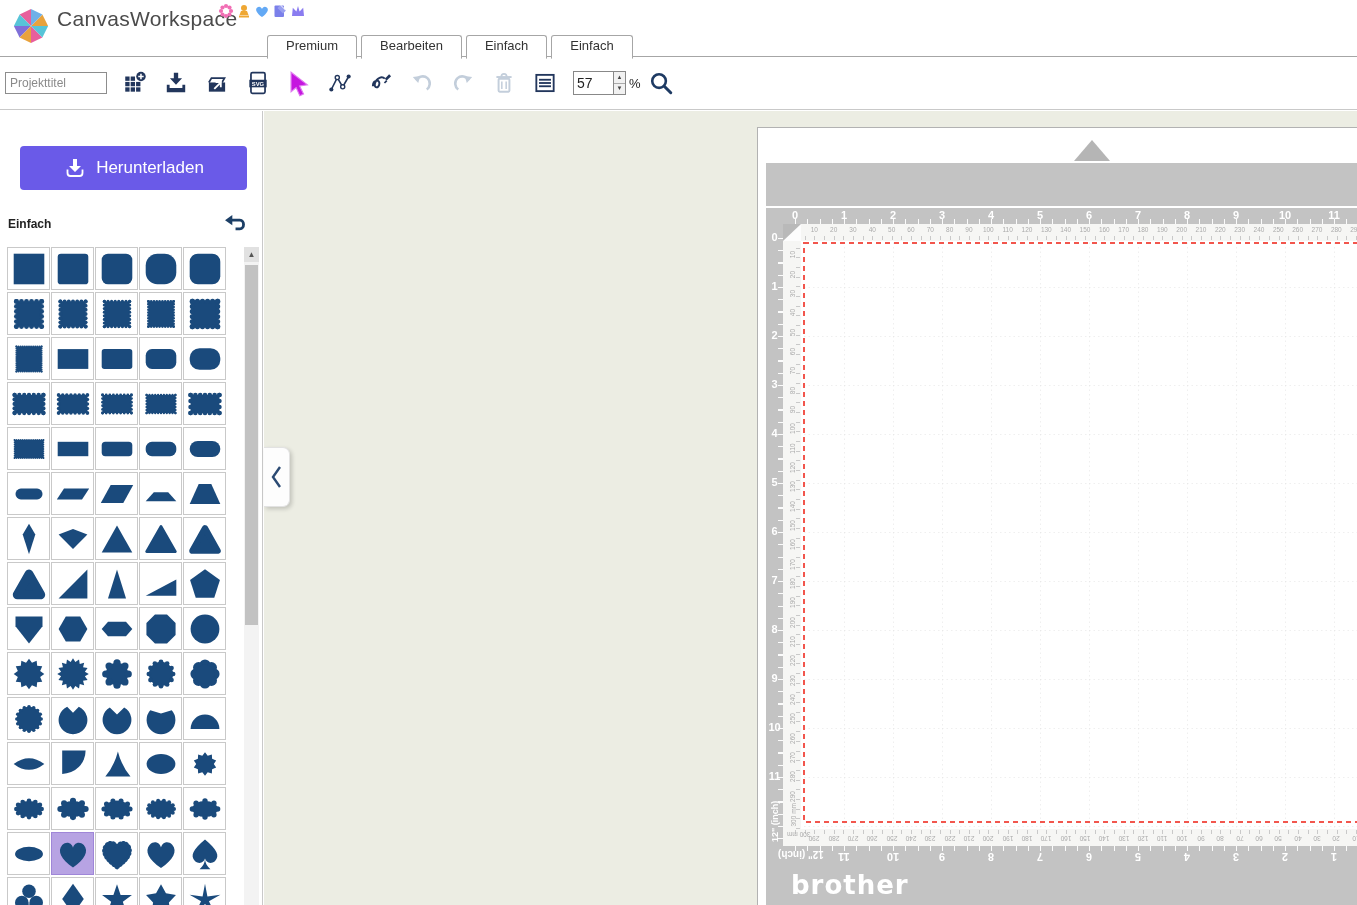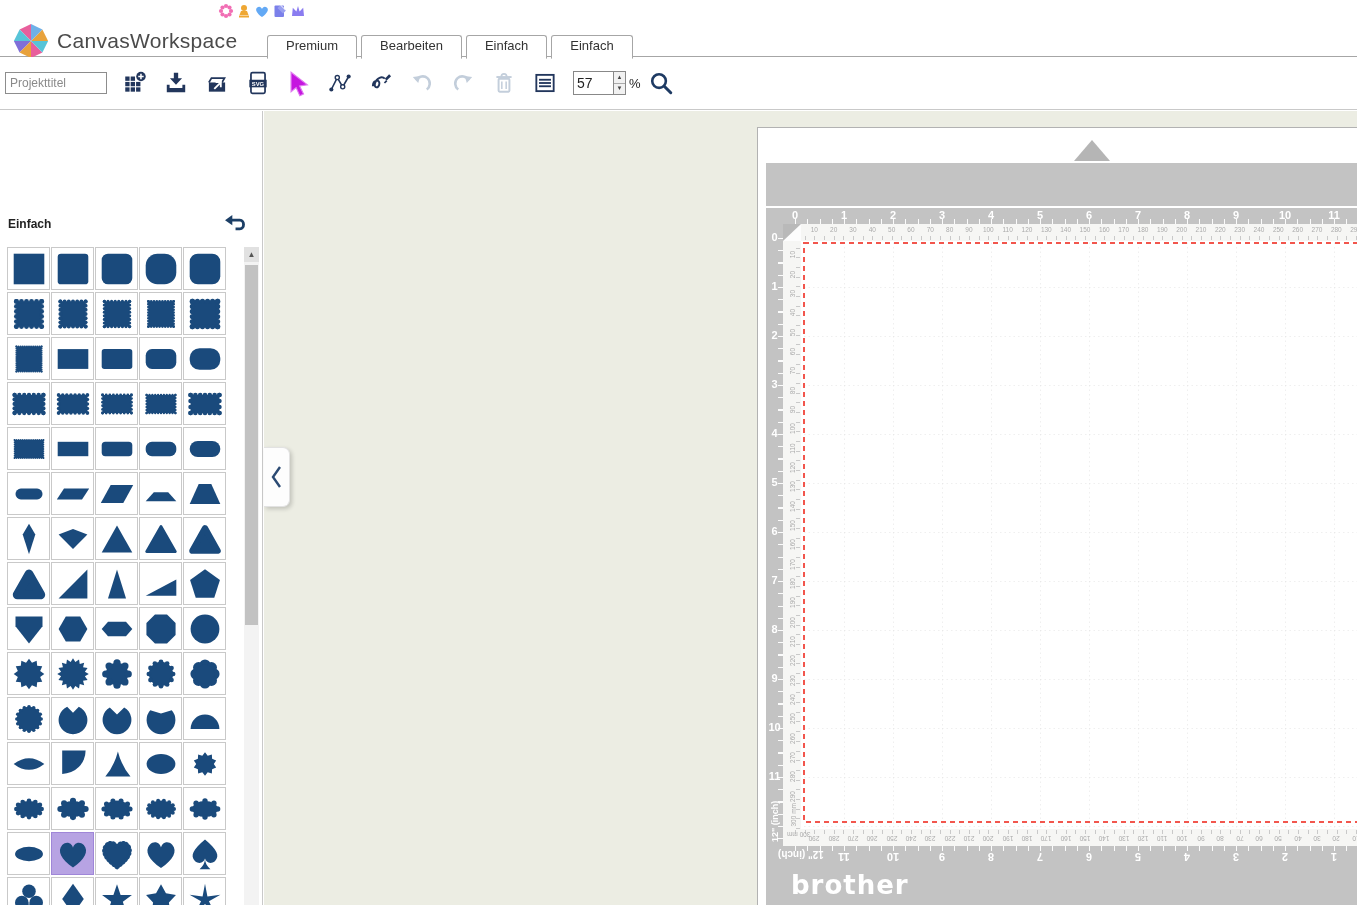--- a/index.html
+++ b/index.html
@@ -1,21 +1,21 @@
 <!DOCTYPE html>
 <html><head>
 <meta charset="utf-8">
 <style>
   html,body{margin:0;padding:0;}
   body{width:1357px;height:905px;position:relative;overflow:hidden;background:#fff;
        font-family:"Liberation Sans",sans-serif;-webkit-font-smoothing:antialiased;}
   
   .header{position:absolute;left:0;top:0;width:100%;height:57px;background:#fff;}
   .header-line{position:absolute;left:0;top:56px;width:100%;height:1px;background:#a6a6a6;}
-  .logo-wrap{position:absolute;left:12px;top:22px;display:flex;align-items:center;}
+  .logo-wrap{position:absolute;left:12px;top:7px;display:flex;}
   .logo-title{font-size:21px;color:#4b4b4b;margin-left:7px;letter-spacing:.3px;}
   .mini-icons{position:absolute;left:218px;top:3px;display:flex;gap:2px;}
   .mini-icons svg{display:block;}
   .tabs{position:absolute;left:267px;top:35px;display:flex;}
   .tab{height:20px;padding:2px 18px 0 18px;background:#fff;border:1px solid #a6a6a6;border-bottom:1px solid #fff;
        border-radius:3px 3px 0 0;margin-right:4px;font-size:13px;color:#333;z-index:3;position:relative;top:0;}
   
   .toolbar{position:absolute;left:0;top:57px;width:100%;height:53px;background:#fff;border-bottom:1px solid #c9c9c9;
            display:flex;align-items:center;box-sizing:border-box;padding-left:5px;}
   .ptitle{width:92px;height:18px;border:1px solid #8d8d8d;font-size:12px;color:#555;padding:1px 4px;}
@@ -254,20 +254,27 @@
     <div class="tbtn" style="margin-left:6px;">
       <svg width="26" height="26" viewBox="0 0 24 24">
         <circle cx="10.2" cy="10.2" r="6.3" fill="none" stroke="#1e3a63" stroke-width="2.4"></circle>
         <line x1="15" y1="15" x2="21" y2="21" stroke="#1e3a63" stroke-width="2.8" stroke-linecap="round"></line>
       </svg>
     </div>
   </div>
 </div>
 
 <div class="panel">
+  <button class="dl-btn">
+    <svg width="24" height="24" viewBox="0 0 24 24">
+      <polygon points="10,3 14,3 14,10 18,10 12,16 6,10 10,10" fill="#fff"></polygon>
+      <path d="M4.5 13.5v3.5q0 3 3 3h9q3 0 3-3v-3.5" fill="none" stroke="#fff" stroke-width="1.8"></path>
+    </svg>
+    <span>Herunterladen</span>
+  </button>
   <div class="sec-row">
     <span class="sec-title">Einfach</span>
     <svg class="undo-shape" width="26" height="26" viewBox="0 0 24 24">
       <path d="M8 8.5 H16.5 C21 8.5 21 16.5 16.5 16.5 H12.5" fill="none" stroke="#1c3f66" stroke-width="2.6"></path>
       <polygon points="9.5,3.8 2.8,8.5 9.5,13.2" fill="#1c3f66"></polygon>
     </svg>
   </div>
   <div class="shape-grid" id="shapeGrid">
       <div class="tile">
         <svg viewBox="0 0 40 40" fill="#1a4a7c">

